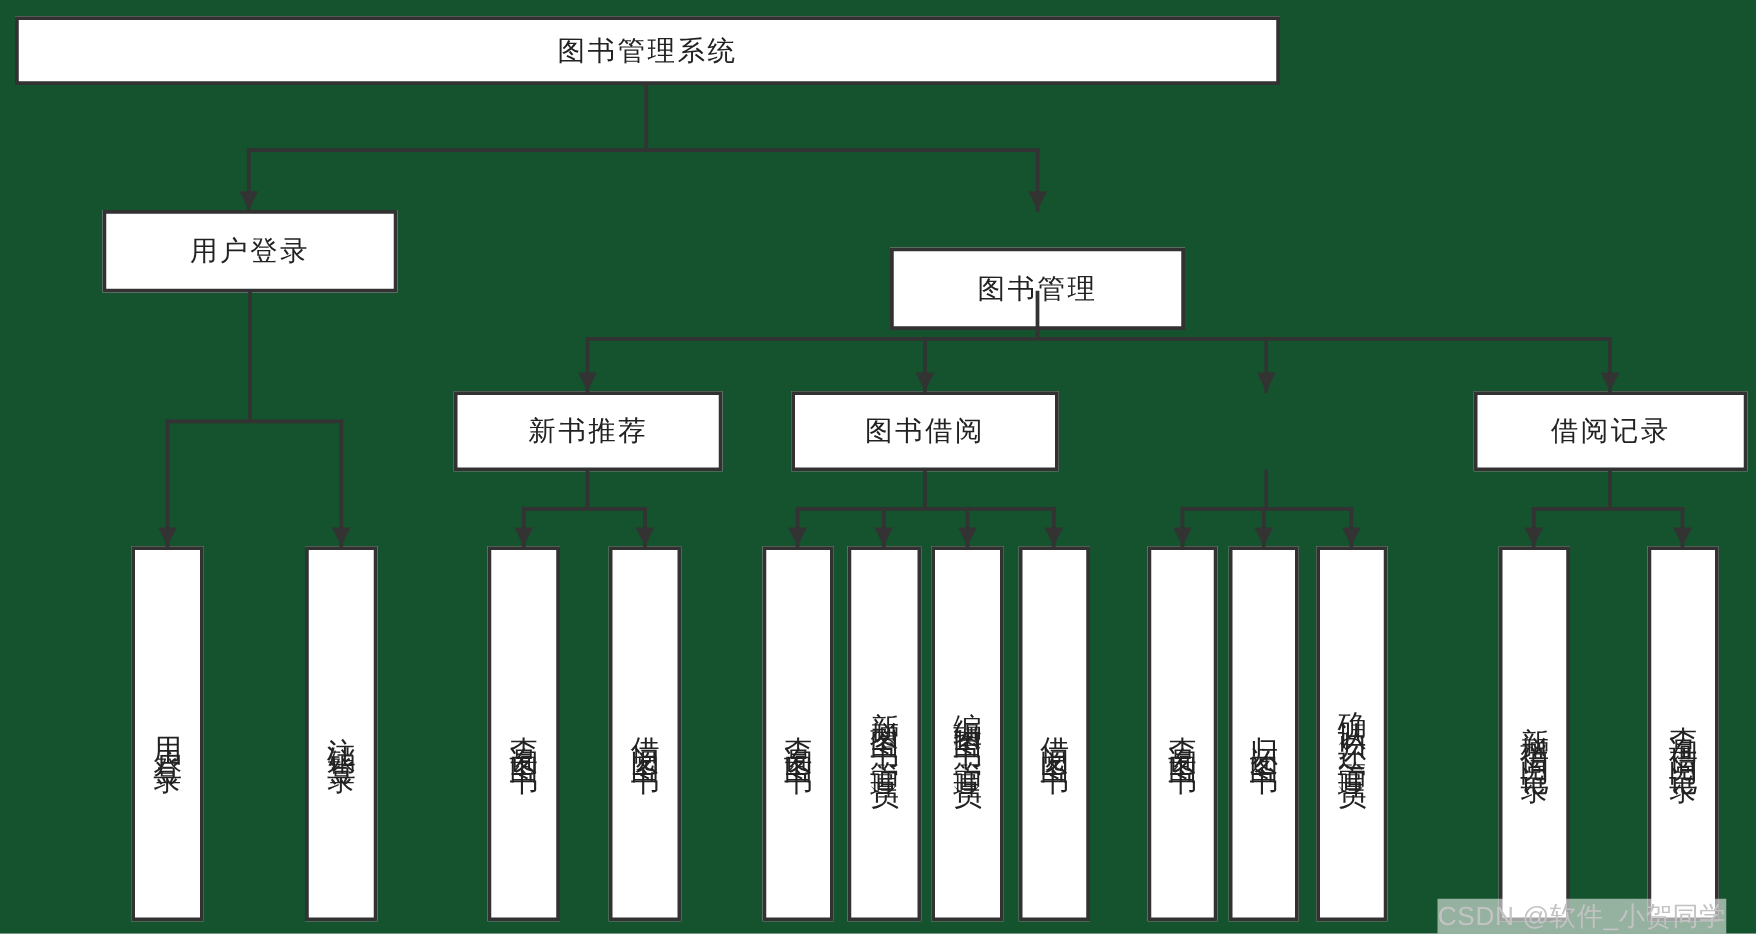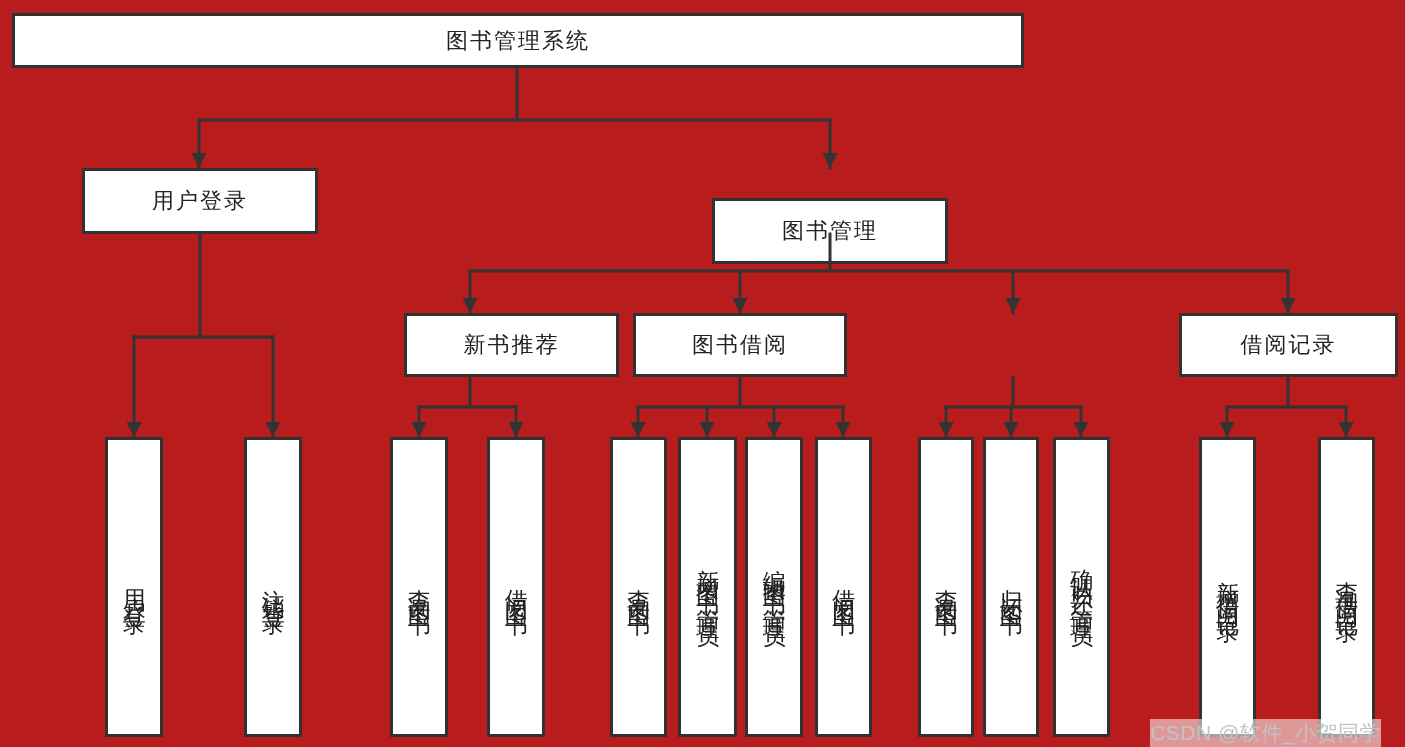--- a/index.html
+++ b/index.html
@@ -4,21 +4,21 @@
 <style>
   html, body {
     margin: 0;
     padding: 0;
     background: #ffffff;
   }
   .canvas {
     position: relative;
     width: 1405px;
     height: 747px;
-    background: #b91c1c;
+    background: #14532d;
     overflow: hidden;
     font-family: "Liberation Sans", sans-serif;
   }
   .node {
     position: absolute;
     box-sizing: border-box;
     border: 3px solid #323232;
     background: #ffffff;
     display: flex;
     align-items: center;
@@ -57,21 +57,21 @@
 </head>
 <body>
 
 <div class="canvas">
 
   <div class="node hnode" style="left:12px; top:13px; width:1012px; height:55px;">图书管理系统</div>
 
   <div class="node hnode" style="left:82px; top:168px; width:236px; height:66px;">用户登录</div>
   <div class="node hnode" style="left:712px; top:168px; width:236px; height:66px;margin-top:30px;">图书管理</div>
 
-  <div class="node hnode" style="left:363px; top:313px; width:215px; height:64px;margin-left:41px;">新书推荐</div>
+  <div class="node hnode" style="left:363px; top:313px; width:215px; height:64px;">新书推荐</div>
   <div class="node hnode" style="left:633px; top:313px; width:214px; height:64px;">图书借阅</div>
   <div class="node hnode" style="left:1179px; top:313px; width:219px; height:64px;">借阅记录</div>
 
   <div class="node vnode" style="left:105px; top:437px; width:58px; height:300px;">用户登录</div>
   <div class="node vnode" style="left:244px; top:437px; width:58px; height:300px;">注销登录</div>
 
   <div class="node vnode" style="left:390px; top:437px; width:58px; height:300px;">查询图书</div>
   <div class="node vnode" style="left:487px; top:437px; width:58px; height:300px;">借阅图书</div>
 
   <div class="node vnode" style="left:610px; top:437px; width:57px; height:300px;">查询图书</div>

